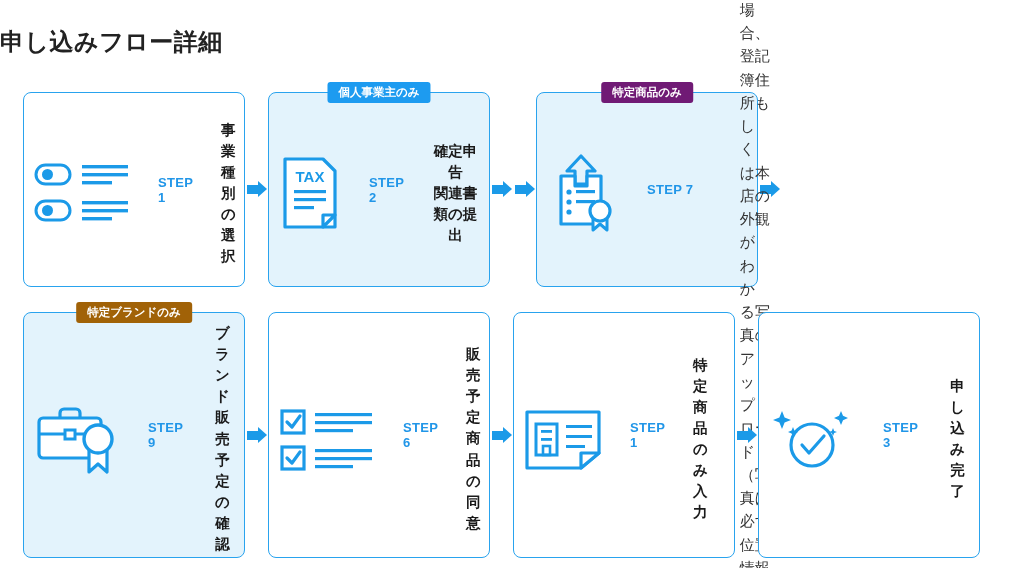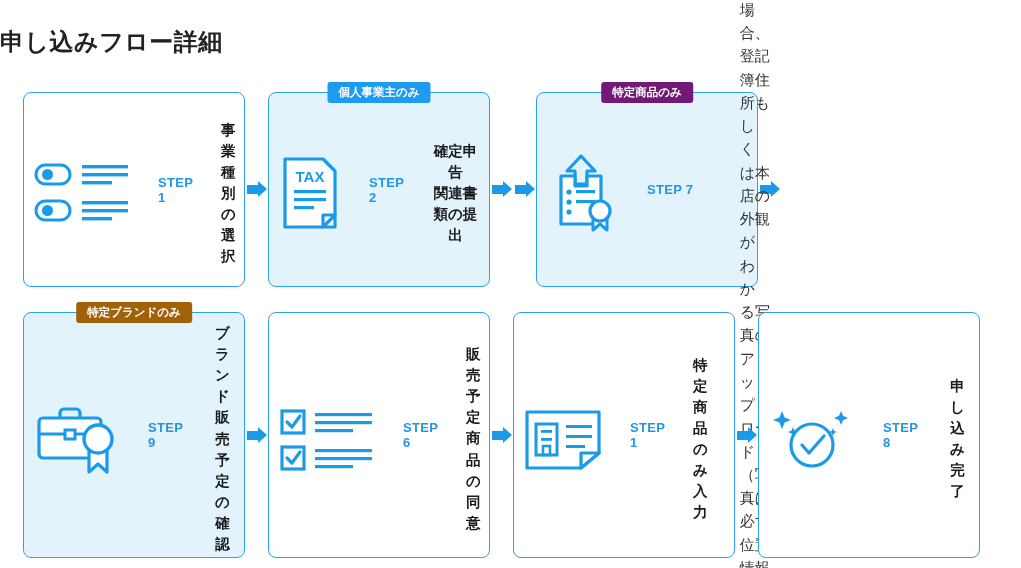--- a/index.html
+++ b/index.html
@@ -321,19 +321,19 @@
     <div class="icon-wrap">
       <svg width="86" height="74" viewBox="0 0 86 74">
         <circle cx="43" cy="42" r="21" fill="none" stroke="#1b9ae8" stroke-width="3.2"></circle>
         <path d="M33 42 L40 50 L55 33" fill="none" stroke="#1b9ae8" stroke-width="3.2" stroke-linecap="round" stroke-linejoin="round"></path>
         <path d="M13 8 L15.6 14.4 L22 17 L15.6 19.6 L13 26 L10.4 19.6 L4 17 L10.4 14.4 Z" fill="#1b9ae8"></path>
         <path d="M24 24 L25.4 27.6 L29 29 L25.4 30.4 L24 34 L22.6 30.4 L19 29 L22.6 27.6 Z" fill="#1b9ae8"></path>
         <path d="M72 8 L74 12.8 L79 15 L74 17.2 L72 22 L70 17.2 L65 15 L70 12.8 Z" fill="#1b9ae8"></path>
         <path d="M64 25 L65.2 28 L68 29 L65.2 30 L64 33 L62.8 30 L60 29 L62.8 28 Z" fill="#1b9ae8"></path>
       </svg>
     </div>
-    <div class="step-label">STEP 8</div>
+    <div class="step-label">STEP 3</div>
     <div class="card-title">申し込み完了</div>
   </div>
 
   <div class="card-spacer"></div>
 
 </div>
 
 </body></html>

